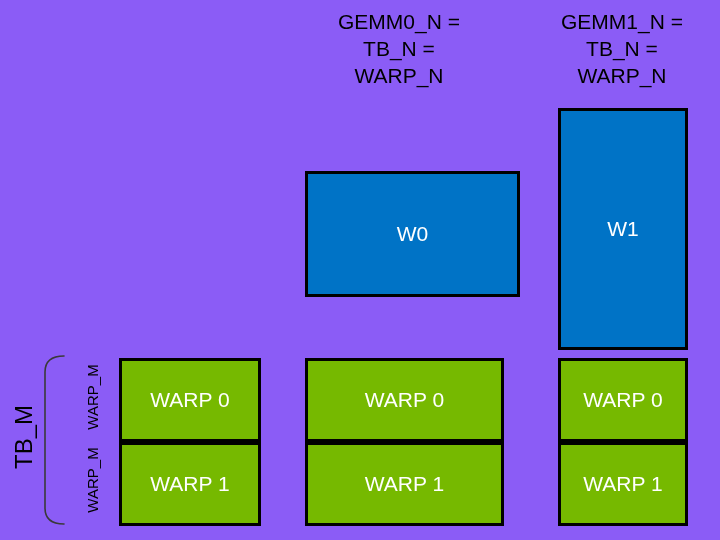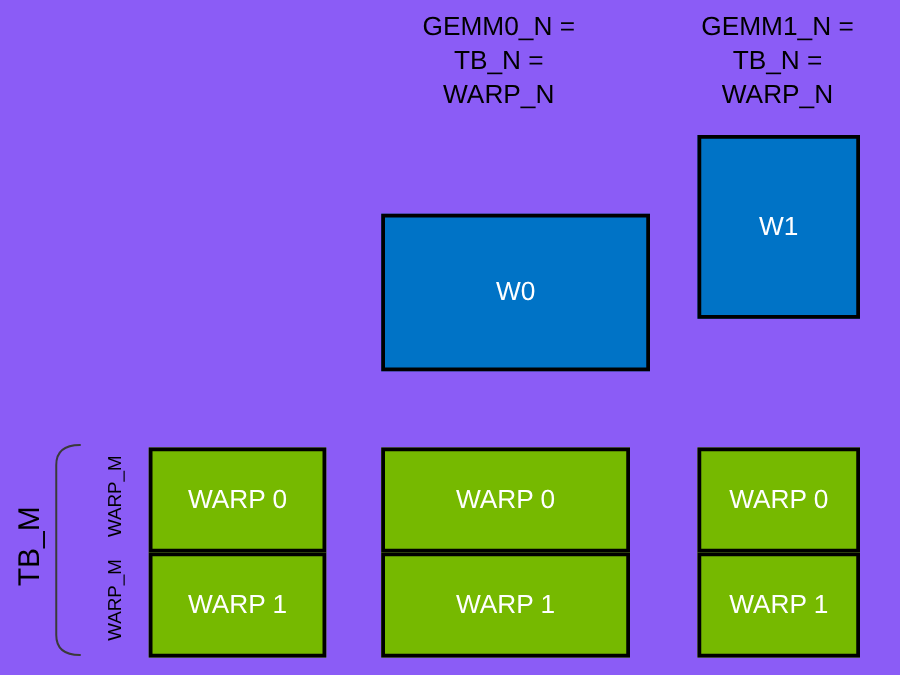--- a/index.html
+++ b/index.html
@@ -32,21 +32,21 @@
     box-sizing: border-box;
     background: var(--blue, #0073C6);
     border: 3px solid var(--border, #000000);
     display: flex;
     align-items: center;
     justify-content: center;
     color: var(--box_text, #ffffff);
     font-size: 21px;
   }
   .blue-box.w0 { left: 305px; top: 171px; width: 215px; height: 126px; }
-  .blue-box.w1 { left: 558px; top: 108px; width: 130px; height: 147px; }
+  .blue-box.w1 { left: 558px; top: 108px; width: 130px; height: 242px; }
 
   .tb-pair {
     position: absolute;
     display: flex;
     flex-direction: column;
     top: 358px;
   }
   .tb-pair.p0 { left: 119px; width: 142px; }
   .tb-pair.p1 { left: 305px; width: 199px; }
   .tb-pair.p2 { left: 558px; width: 130px; }

